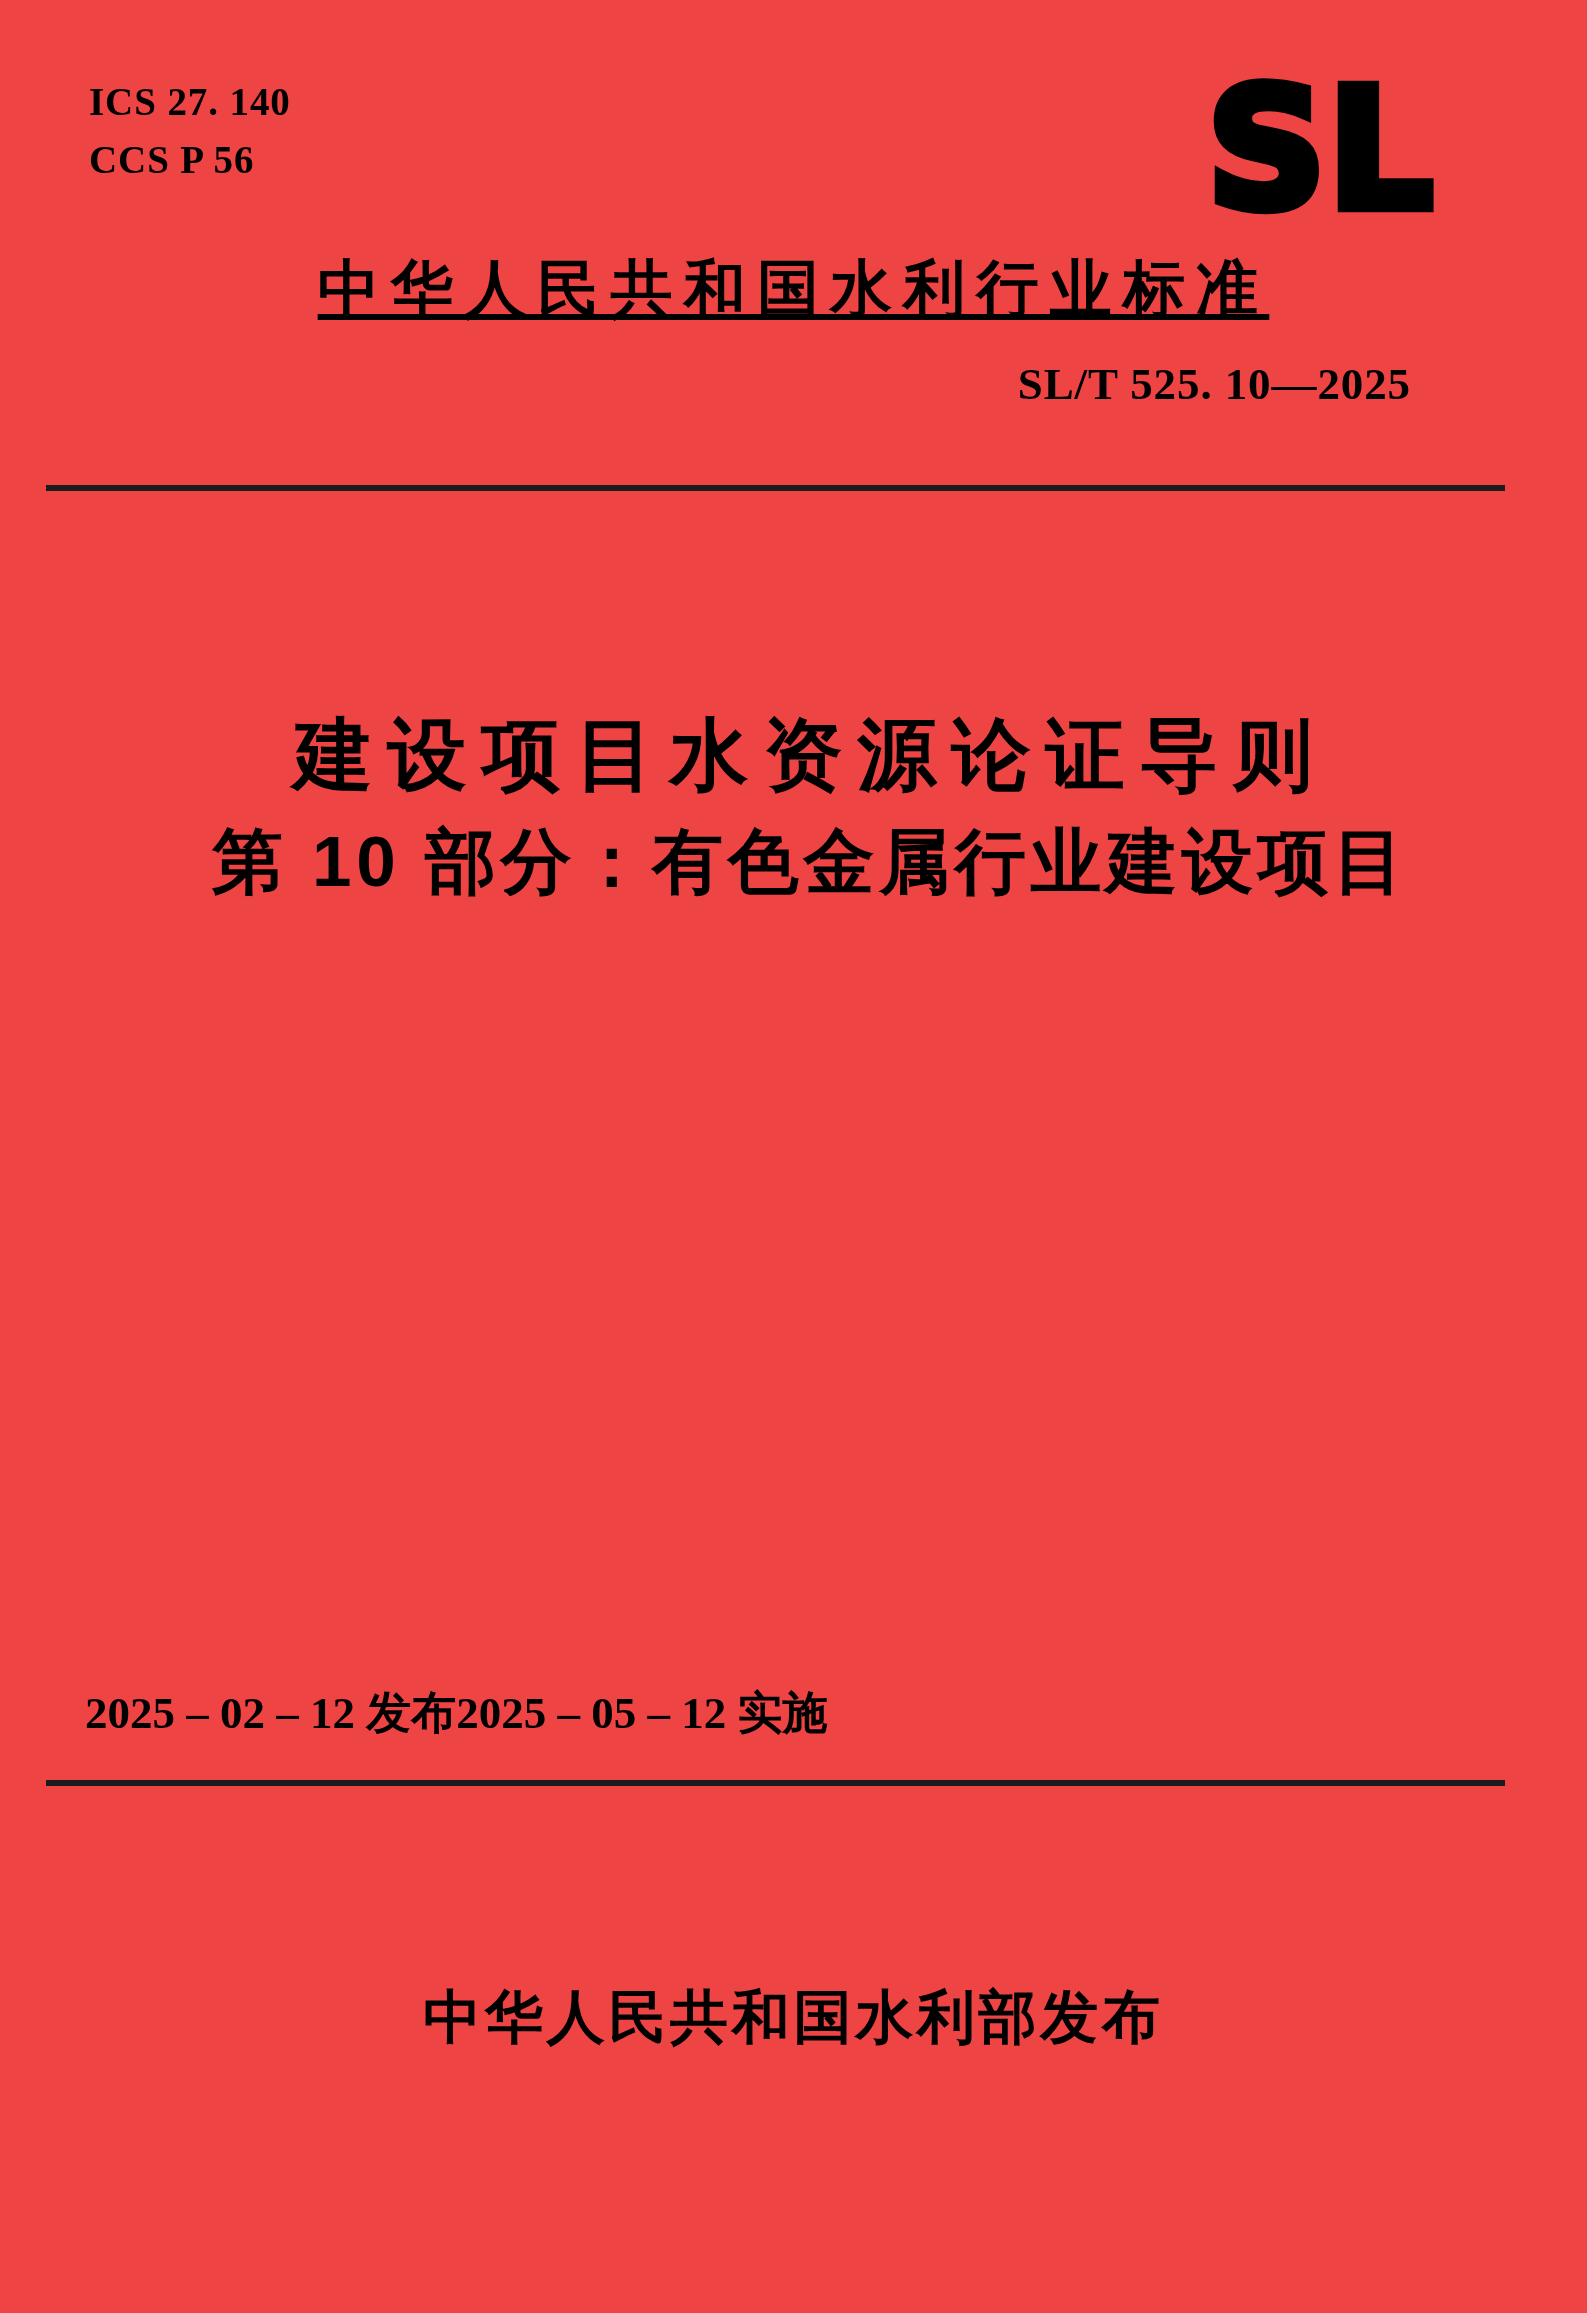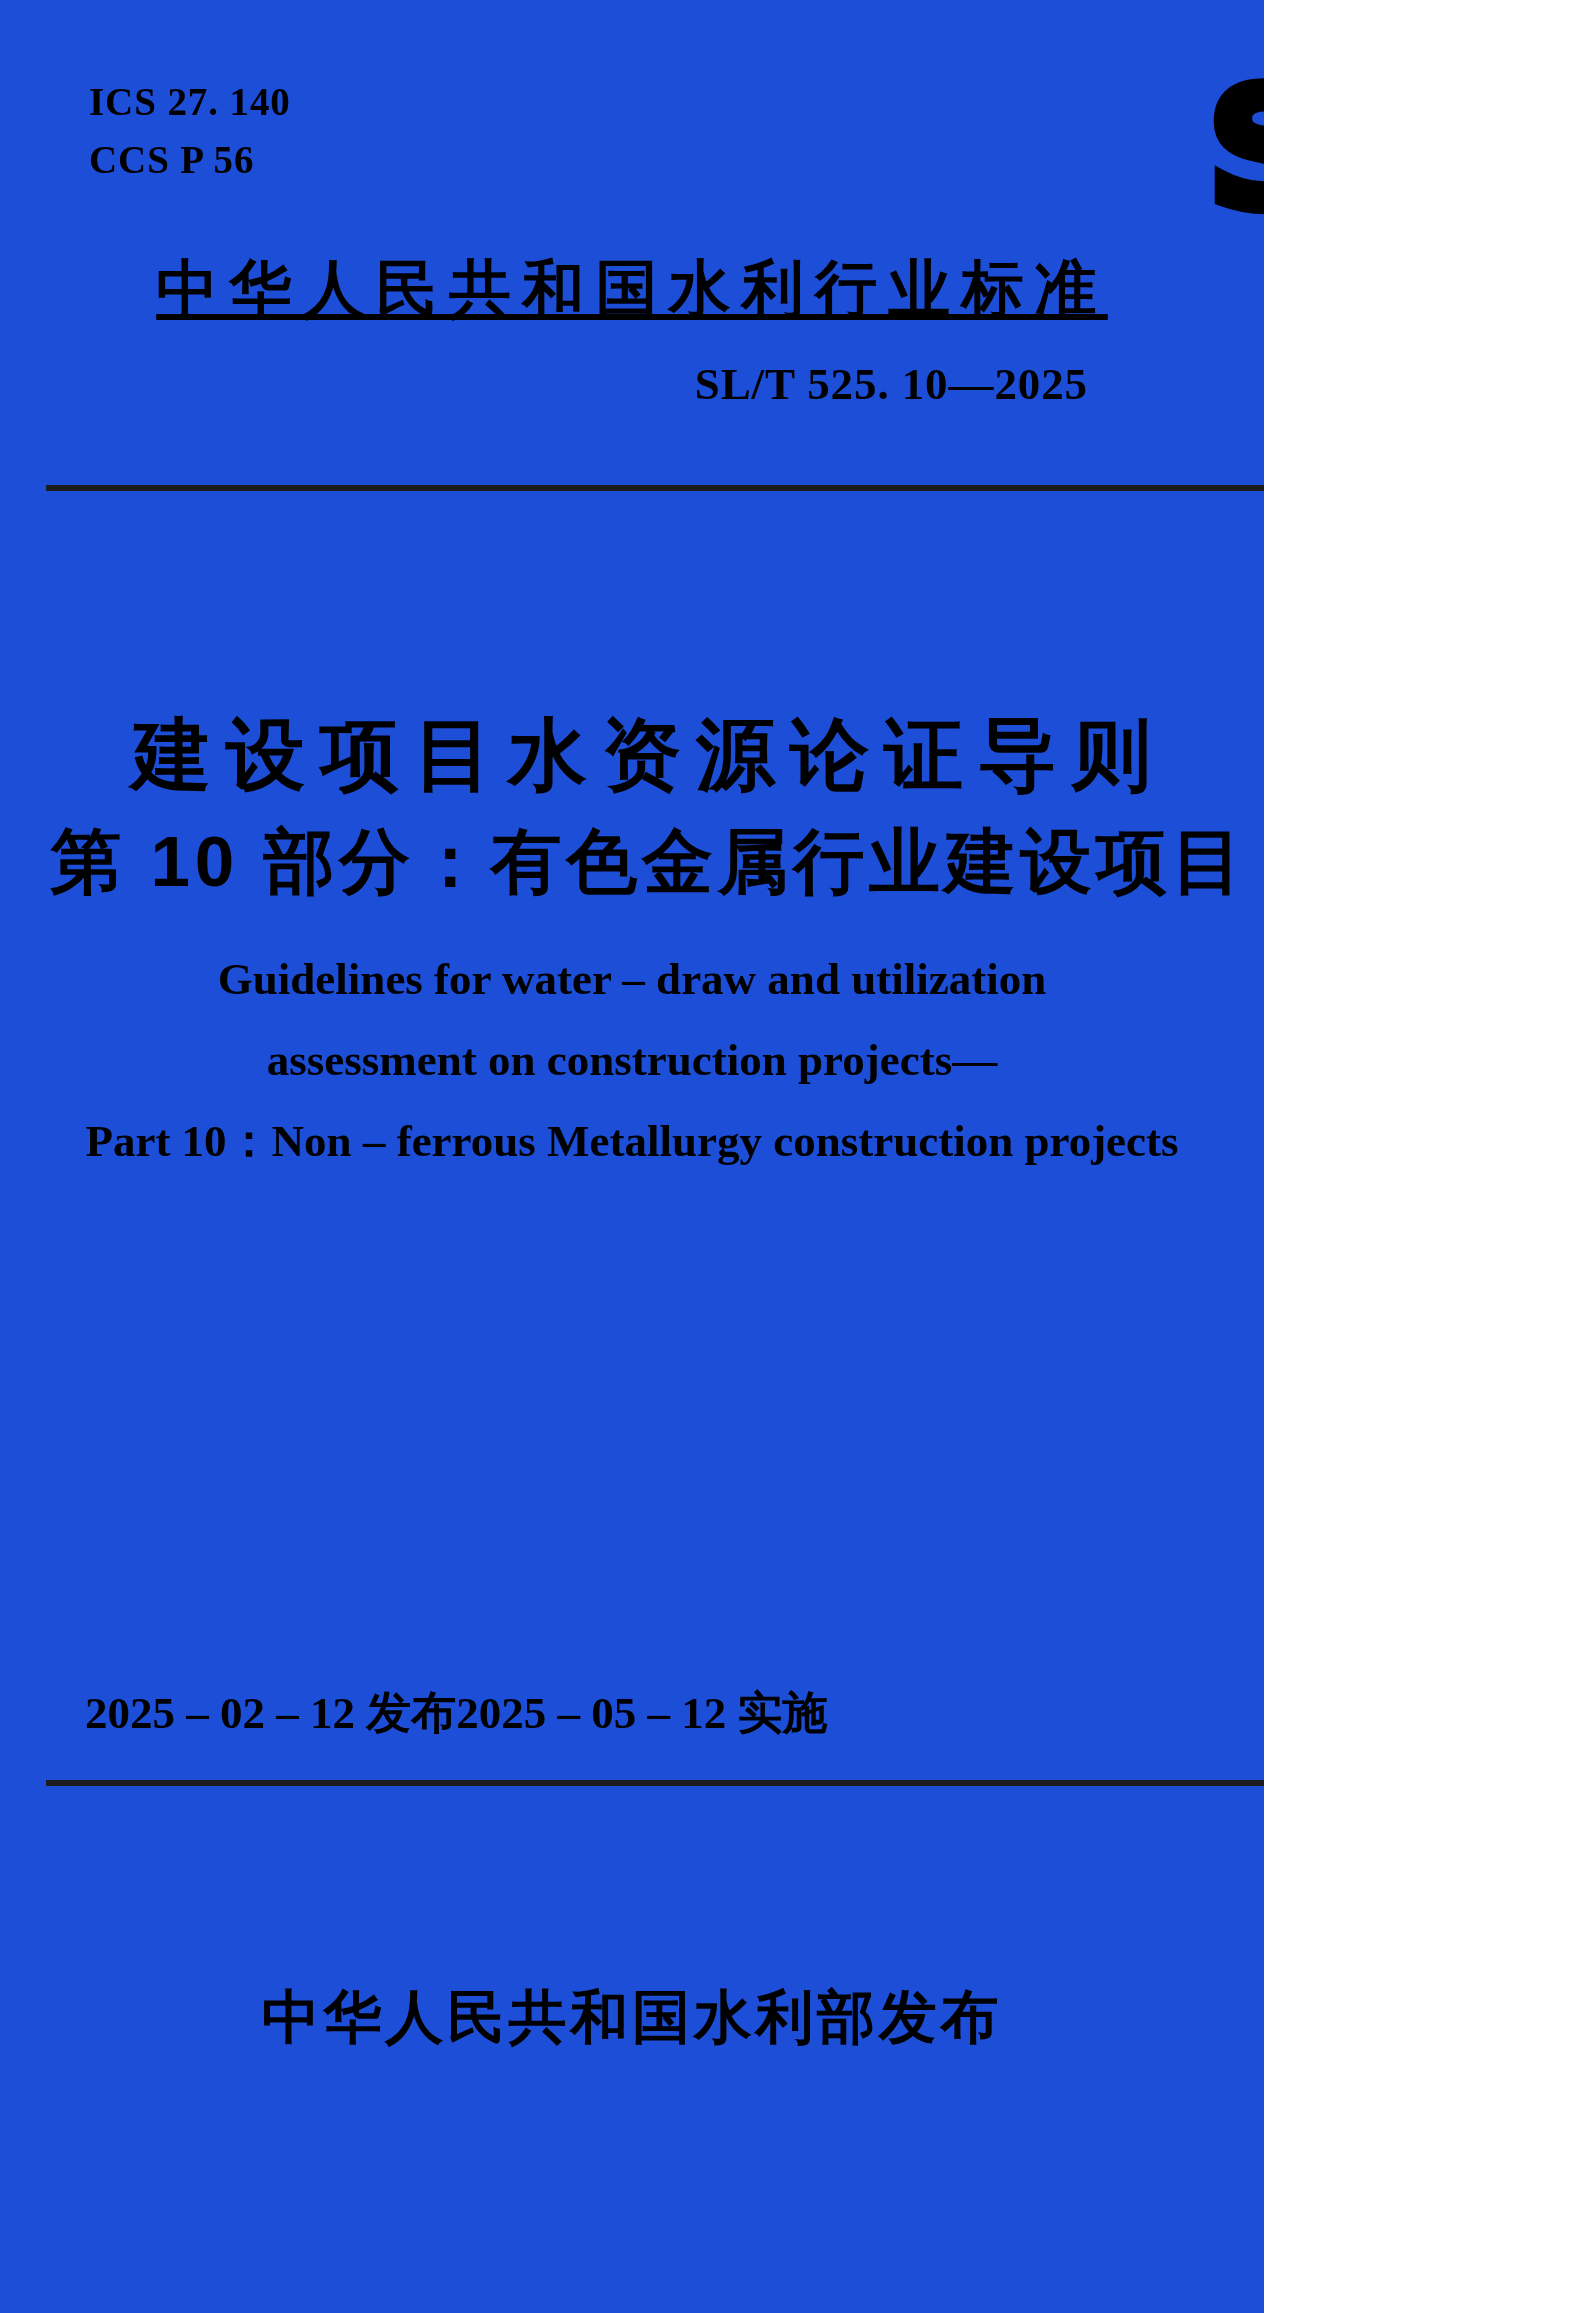--- a/index.html
+++ b/index.html
@@ -2,23 +2,23 @@
 <html style="font-size:15px"><head>
 <meta charset="utf-8">
 <style>
   html, body {
     margin: 0;
     padding: 0;
     background: #ffffff;
   }
   .page {
     position: relative;
-    width: 1264px;
+    width: 1587px;
     height: 2313px;
-    background: #1d4ed8;
+    background: #ef4444;
     color: #000000;
     overflow: hidden;
   }
   .serif { font-family: "Liberation Serif", "DejaVu Serif", serif; }
   .sans  { font-family: "Liberation Sans", "DejaVu Sans", sans-serif; }
 
   .ics-block {
     position: absolute;
     left: 89px;
     top: 73px;
@@ -160,25 +160,20 @@
 
   <div class="std-num serif">SL/T 525. 10—2025</div>
 
   <div class="rule rule-top"></div>
 
   <div class="title-cn sans">
     <div class="t1">建设项目水资源论证导则</div>
     <div class="t2">第 10 部分：有色金属行业建设项目</div>
   </div>
 
-  <div class="title-en serif">
-    <div>Guidelines for water – draw and utilization</div>
-    <div>assessment on construction projects—</div>
-    <div>Part 10：Non – ferrous Metallurgy construction projects</div>
-  </div>
 
   <div class="dates serif">
     <span>2025 – 02 – 12 发布</span>
     <span>2025 – 05 – 12 实施</span>
   </div>
 
   <div class="rule rule-bottom"></div>
 
   <div class="publisher sans">
     <span>中华人民共和国水利部</span><span class="pub-action">发布</span>

